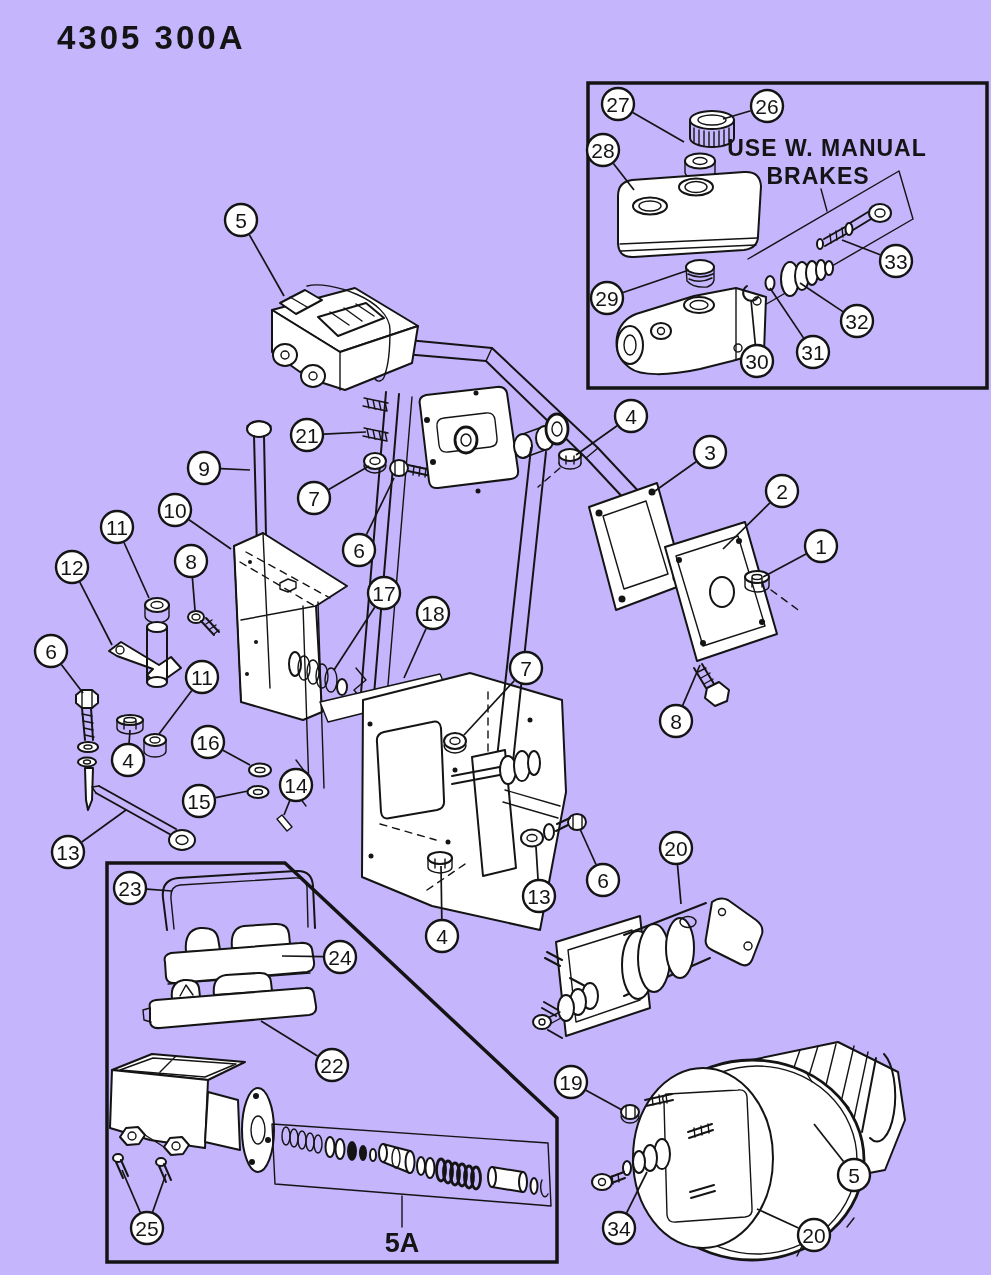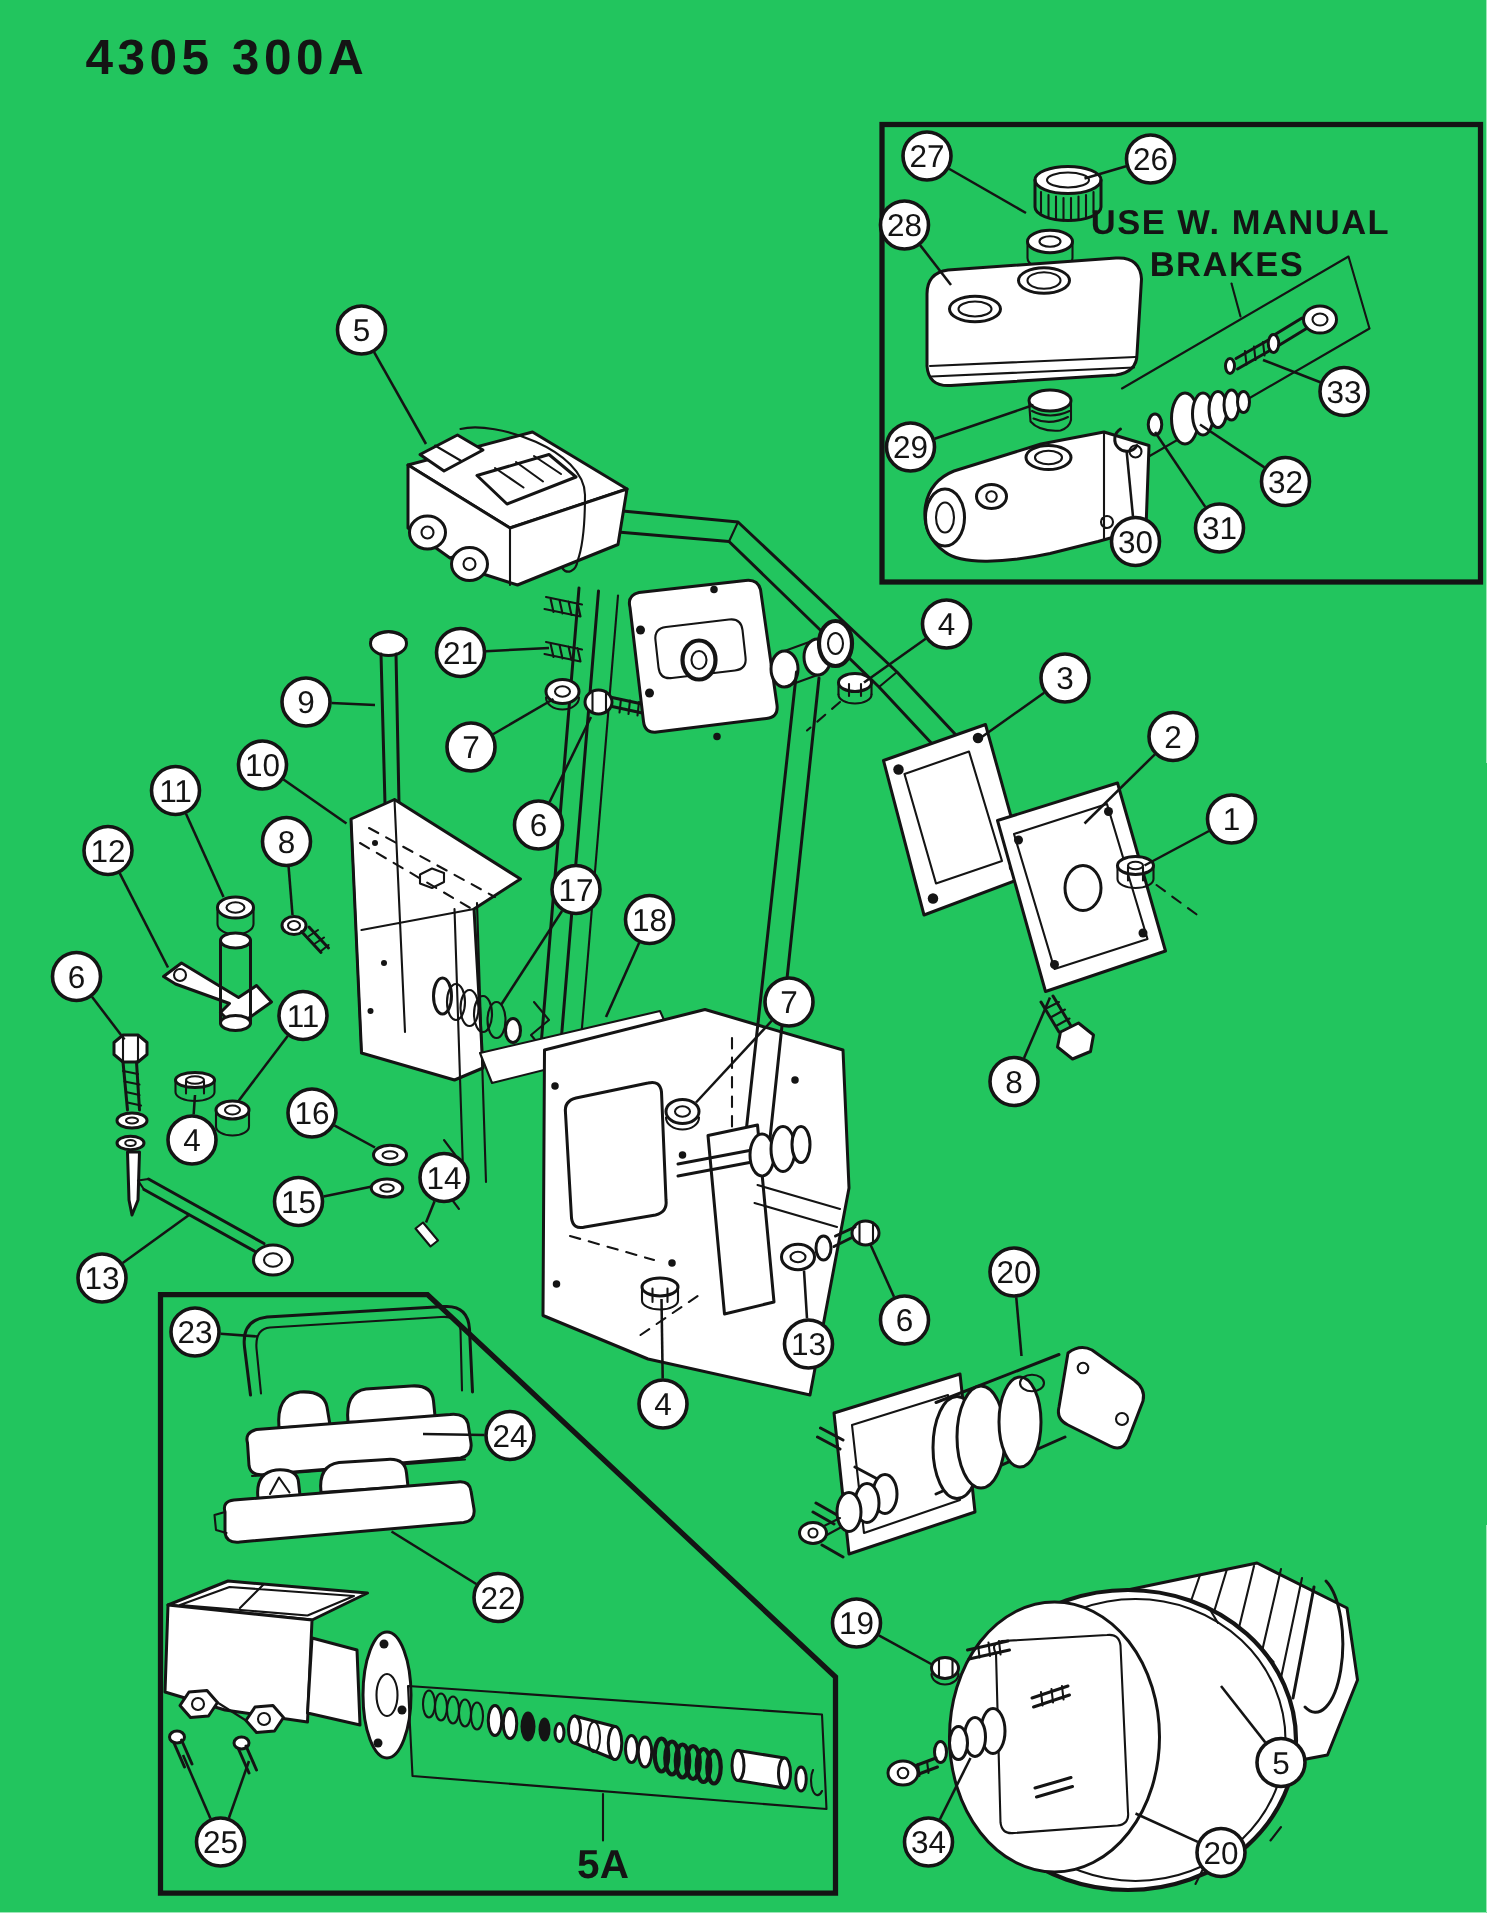--- a/index.html
+++ b/index.html
@@ -1,16 +1,16 @@
 <!DOCTYPE html>
 <html><head>
 <meta charset="utf-8">
 <style>
   html,body{margin:0;padding:0;background:#ffffff}
-  .page{position:relative;width:991px;height:1275px;background:#22c55e;
+  .page{position:relative;width:991px;height:1275px;background:#c4b5fd;
         font-family:"Liberation Sans",sans-serif;overflow:hidden}
   svg text{fill:#141414}
   .title{font-size:33px;font-weight:700;letter-spacing:3px}
   .note{font-size:23px;font-weight:700;letter-spacing:1px;text-anchor:middle}
   .kit{font-size:27px;font-weight:700;text-anchor:middle}
   .callout-label{font-size:21px;font-weight:400;text-anchor:middle}
   .ln{fill:none;stroke:#141414;stroke-width:2;stroke-linecap:round;stroke-linejoin:round}
   .wh{fill:#ffffff;stroke:#141414;stroke-width:2;stroke-linejoin:round}
   .thin{stroke-width:1.4}
   .th{stroke-width:2.8}

